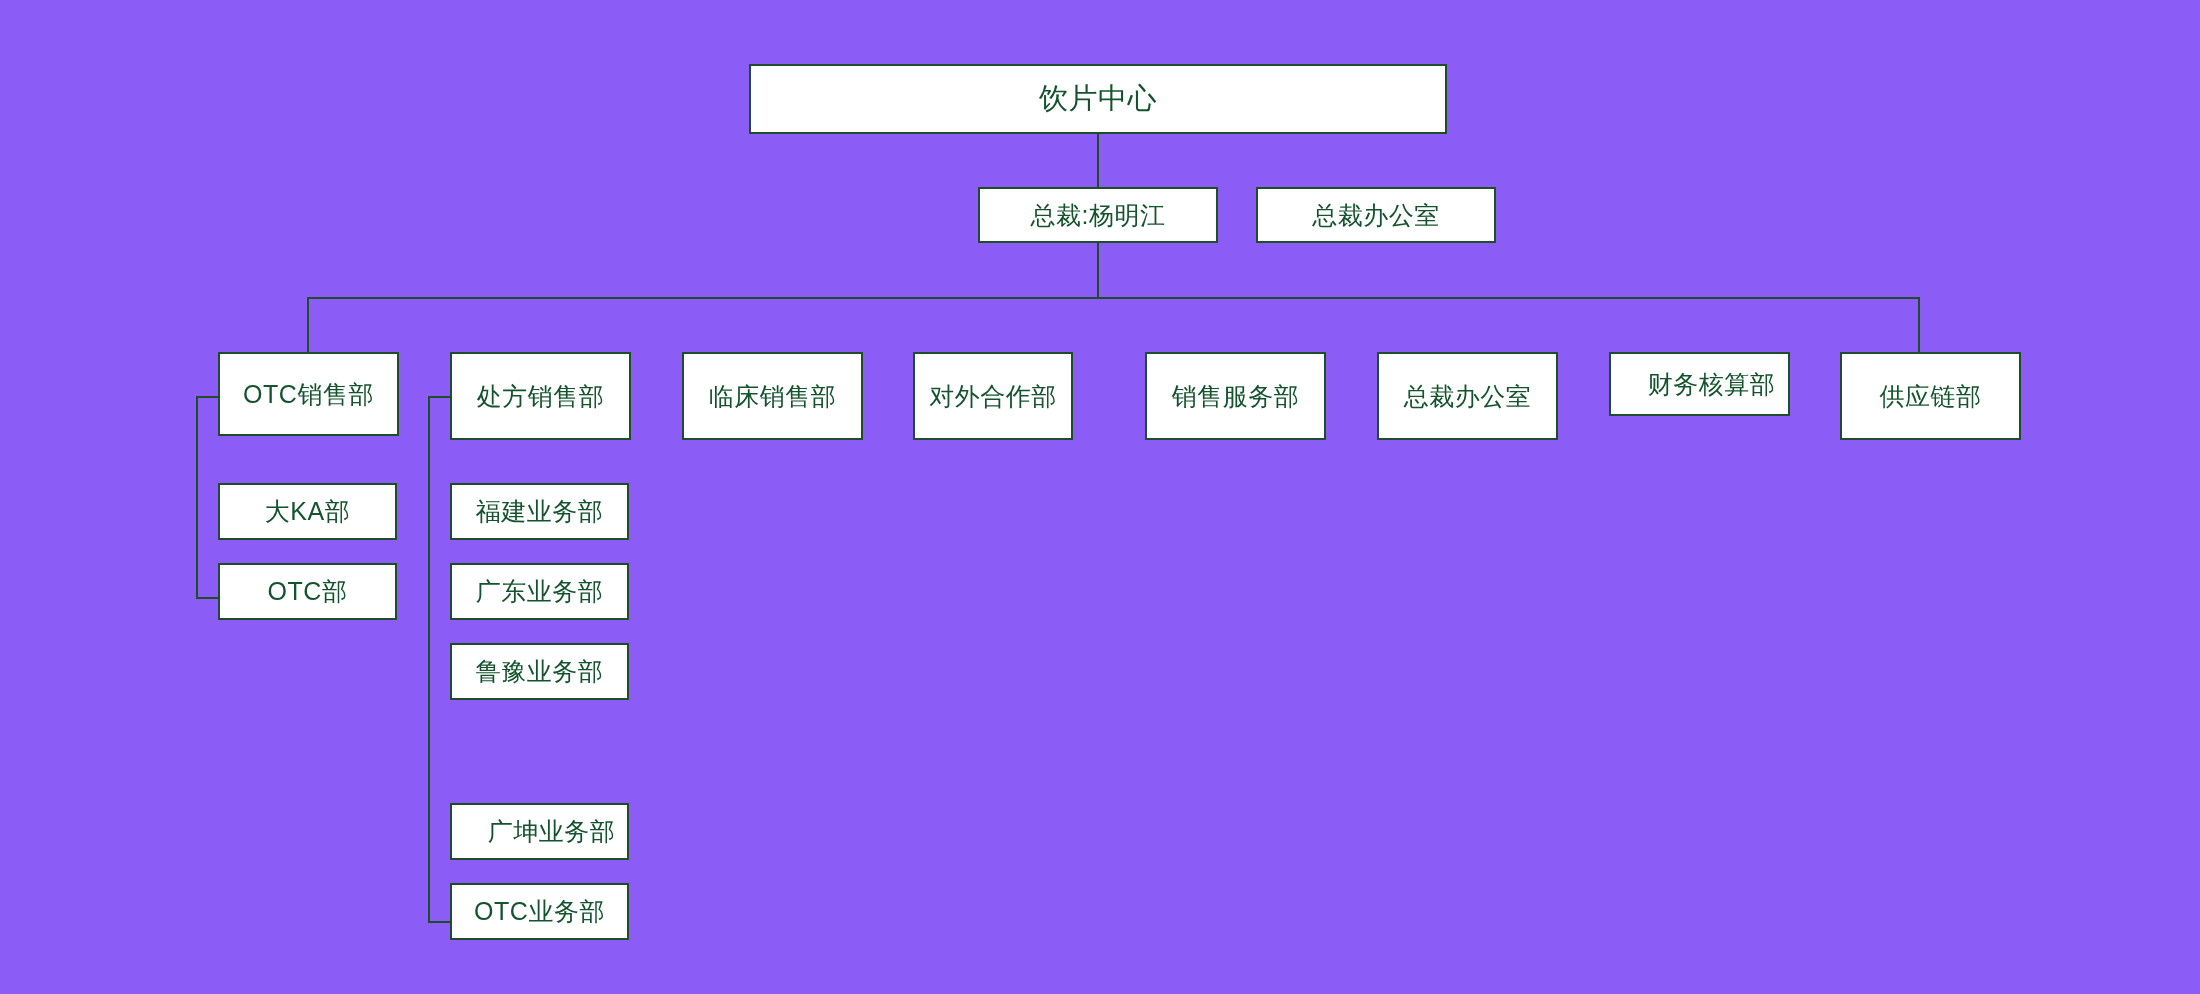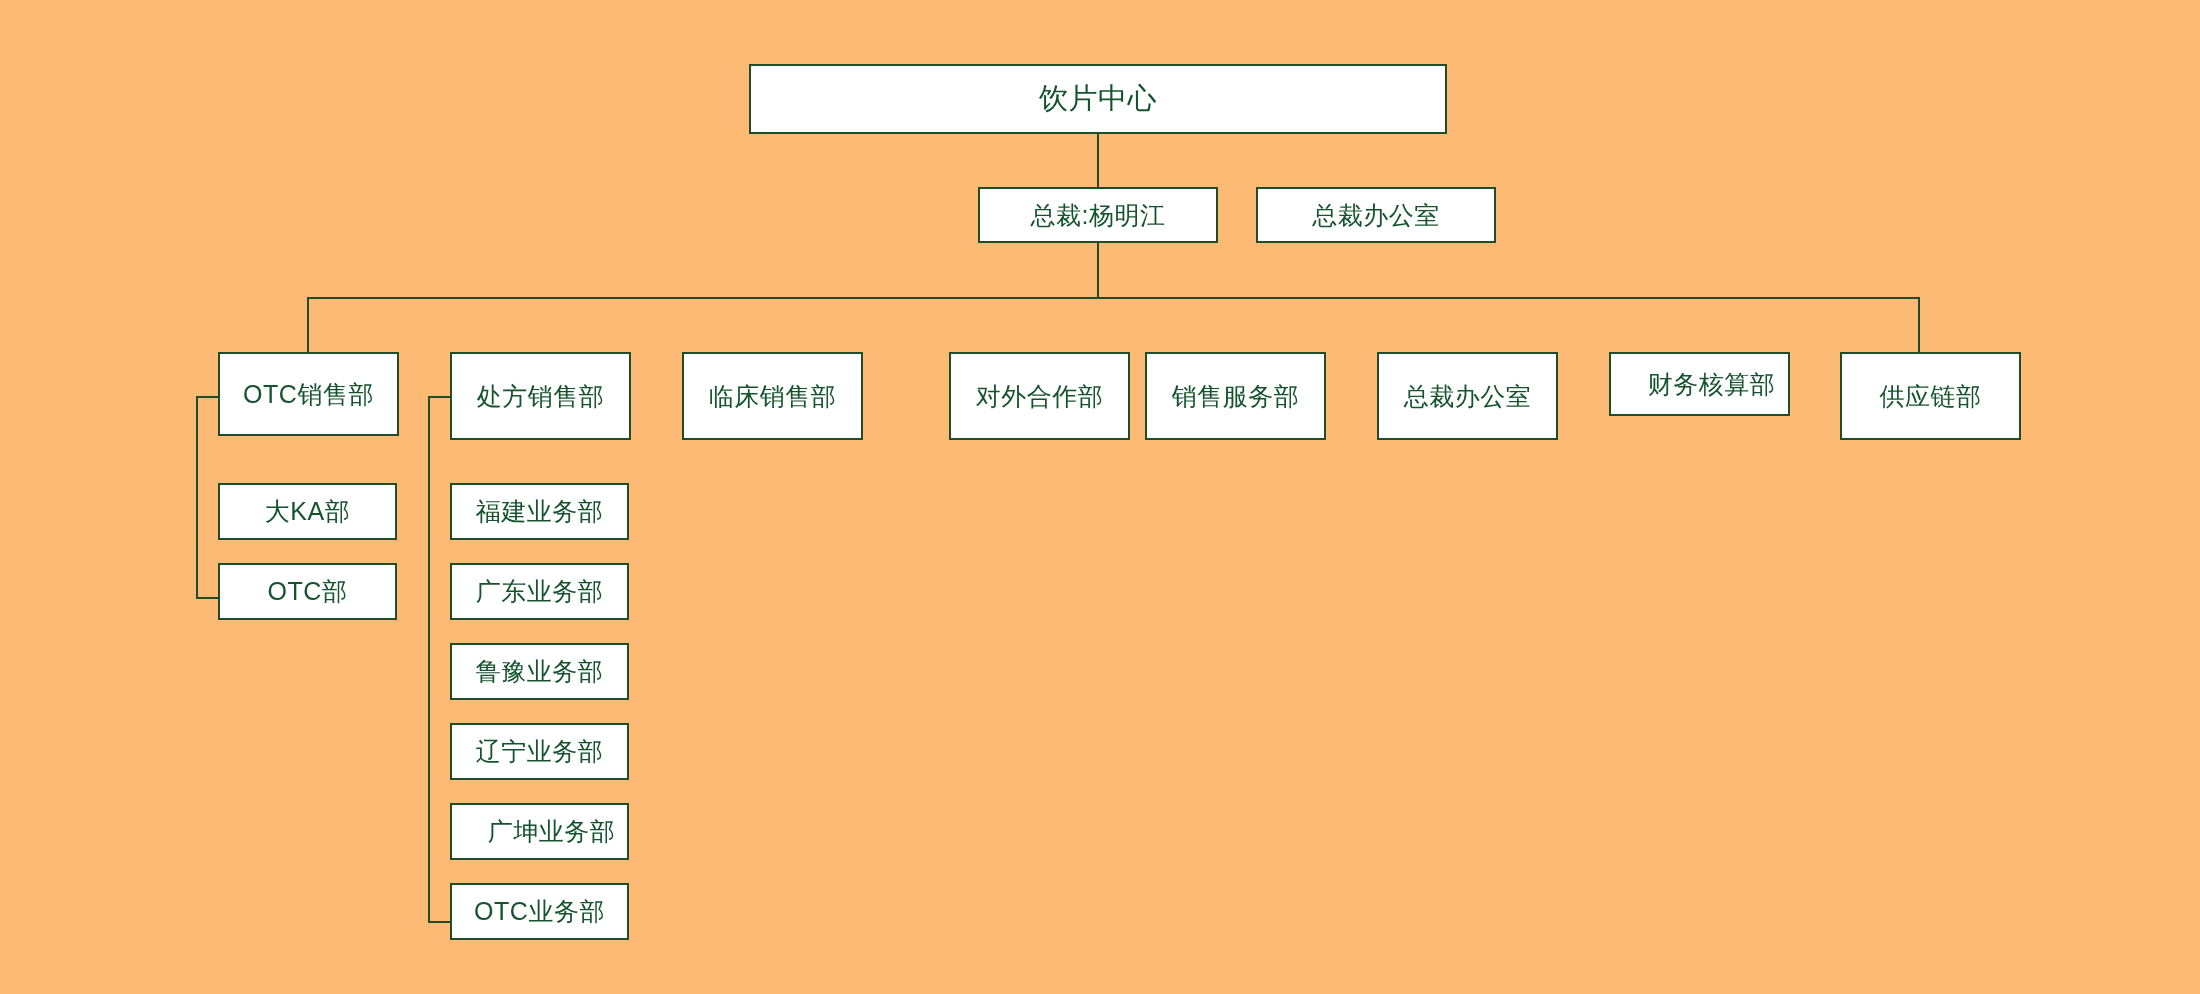--- a/index.html
+++ b/index.html
@@ -11,21 +11,21 @@
   body {
     width: 2200px;
     height: 994px;
     font-family: "Liberation Sans", "DejaVu Sans", sans-serif;
     overflow: hidden;
   }
   #chart-root {
     position: relative;
     width: 2200px;
     height: 994px;
-    background: #fdba74;
+    background: #8b5cf6;
   }
   .node {
     position: absolute;
     box-sizing: border-box;
     border: 2px solid #1f4d28;
     background: #ffffff;
     color: #14532d;
     display: flex;
     align-items: center;
     justify-content: center;
@@ -76,21 +76,21 @@
   </div>
 
   <div class="node node-dept" style="left:450px; top:352px; width:181px; height:88px;">
     <span>处方销售部</span>
   </div>
 
   <div class="node node-dept" style="left:682px; top:352px; width:181px; height:88px;">
     <span>临床销售部</span>
   </div>
 
-  <div class="node node-dept" style="left:913px; top:352px; width:181px; height:88px;margin-left:36px;">
+  <div class="node node-dept" style="left:913px; top:352px; width:160px; height:88px;">
     <span>对外合作部</span>
   </div>
 
   <div class="node node-dept" style="left:1145px; top:352px; width:181px; height:88px;">
     <span>销售服务部</span>
   </div>
 
   <div class="node node-dept" style="left:1377px; top:352px; width:181px; height:88px;">
     <span>总裁办公室</span>
   </div>
@@ -120,23 +120,20 @@
 
   <div class="node node-sub" style="left:450px; top:483px; width:179px; height:57px;">
     <span>福建业务部</span>
   </div>
   <div class="node node-sub" style="left:450px; top:563px; width:179px; height:57px;">
     <span>广东业务部</span>
   </div>
   <div class="node node-sub" style="left:450px; top:643px; width:179px; height:57px;">
     <span>鲁豫业务部</span>
   </div>
-  <div class="node node-sub" style="left:450px; top:723px; width:179px; height:57px;">
-    <span>辽宁业务部</span>
-  </div>
   <div class="node node-sub" style="left:450px; top:803px; width:179px; height:57px;padding-left:24px;">
     <span>广坤业务部</span>
   </div>
   <div class="node node-sub" style="left:450px; top:883px; width:179px; height:57px;">
     <span>OTC业务部</span>
   </div>
 
 </div>
 
 </body></html>

